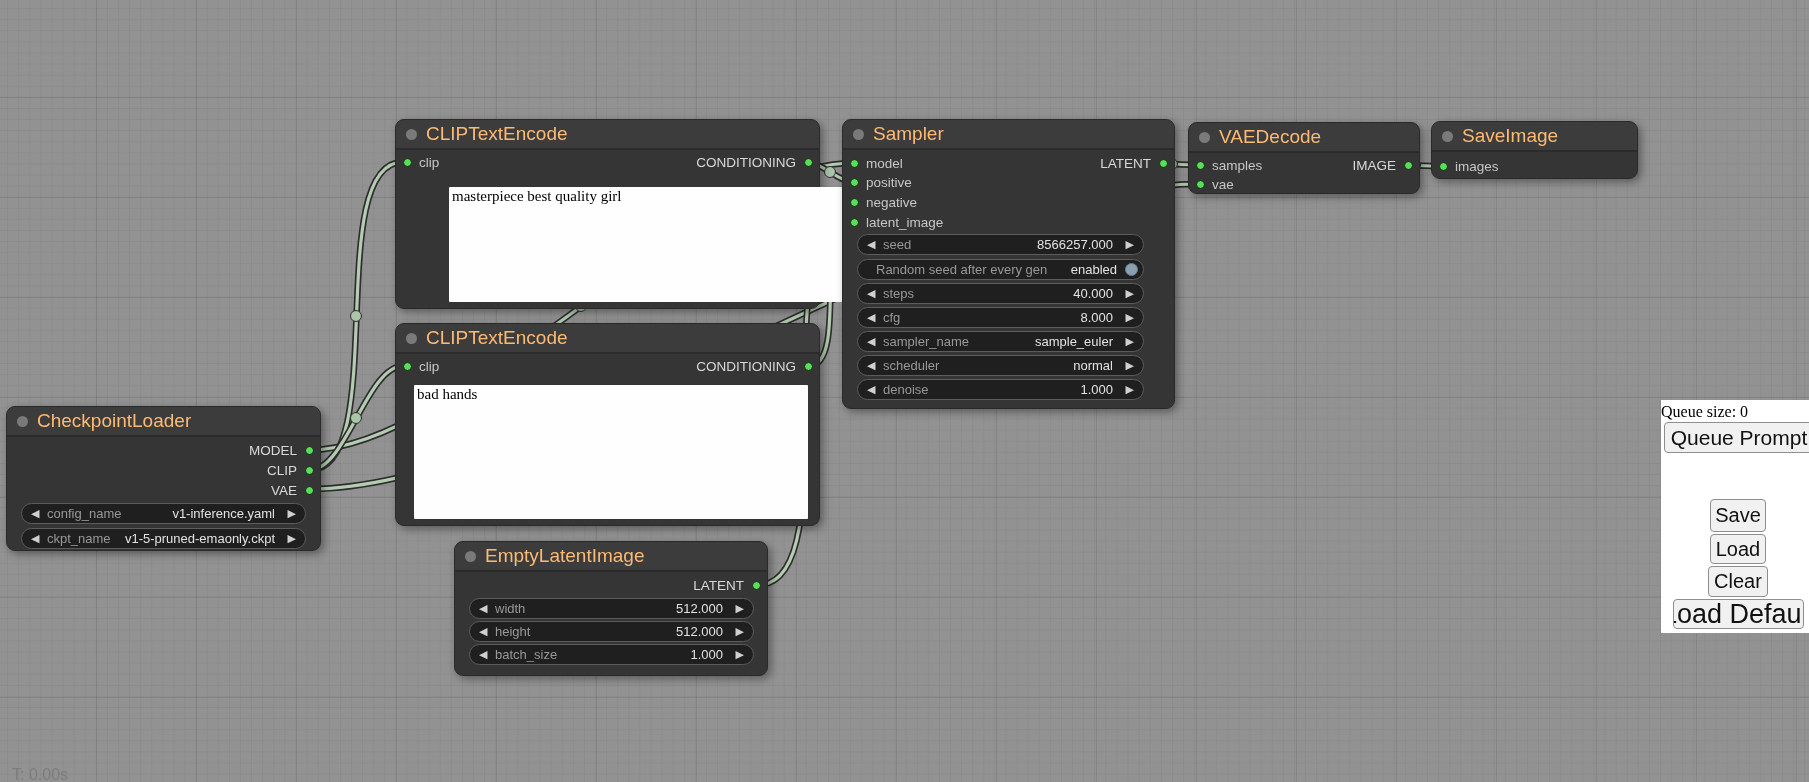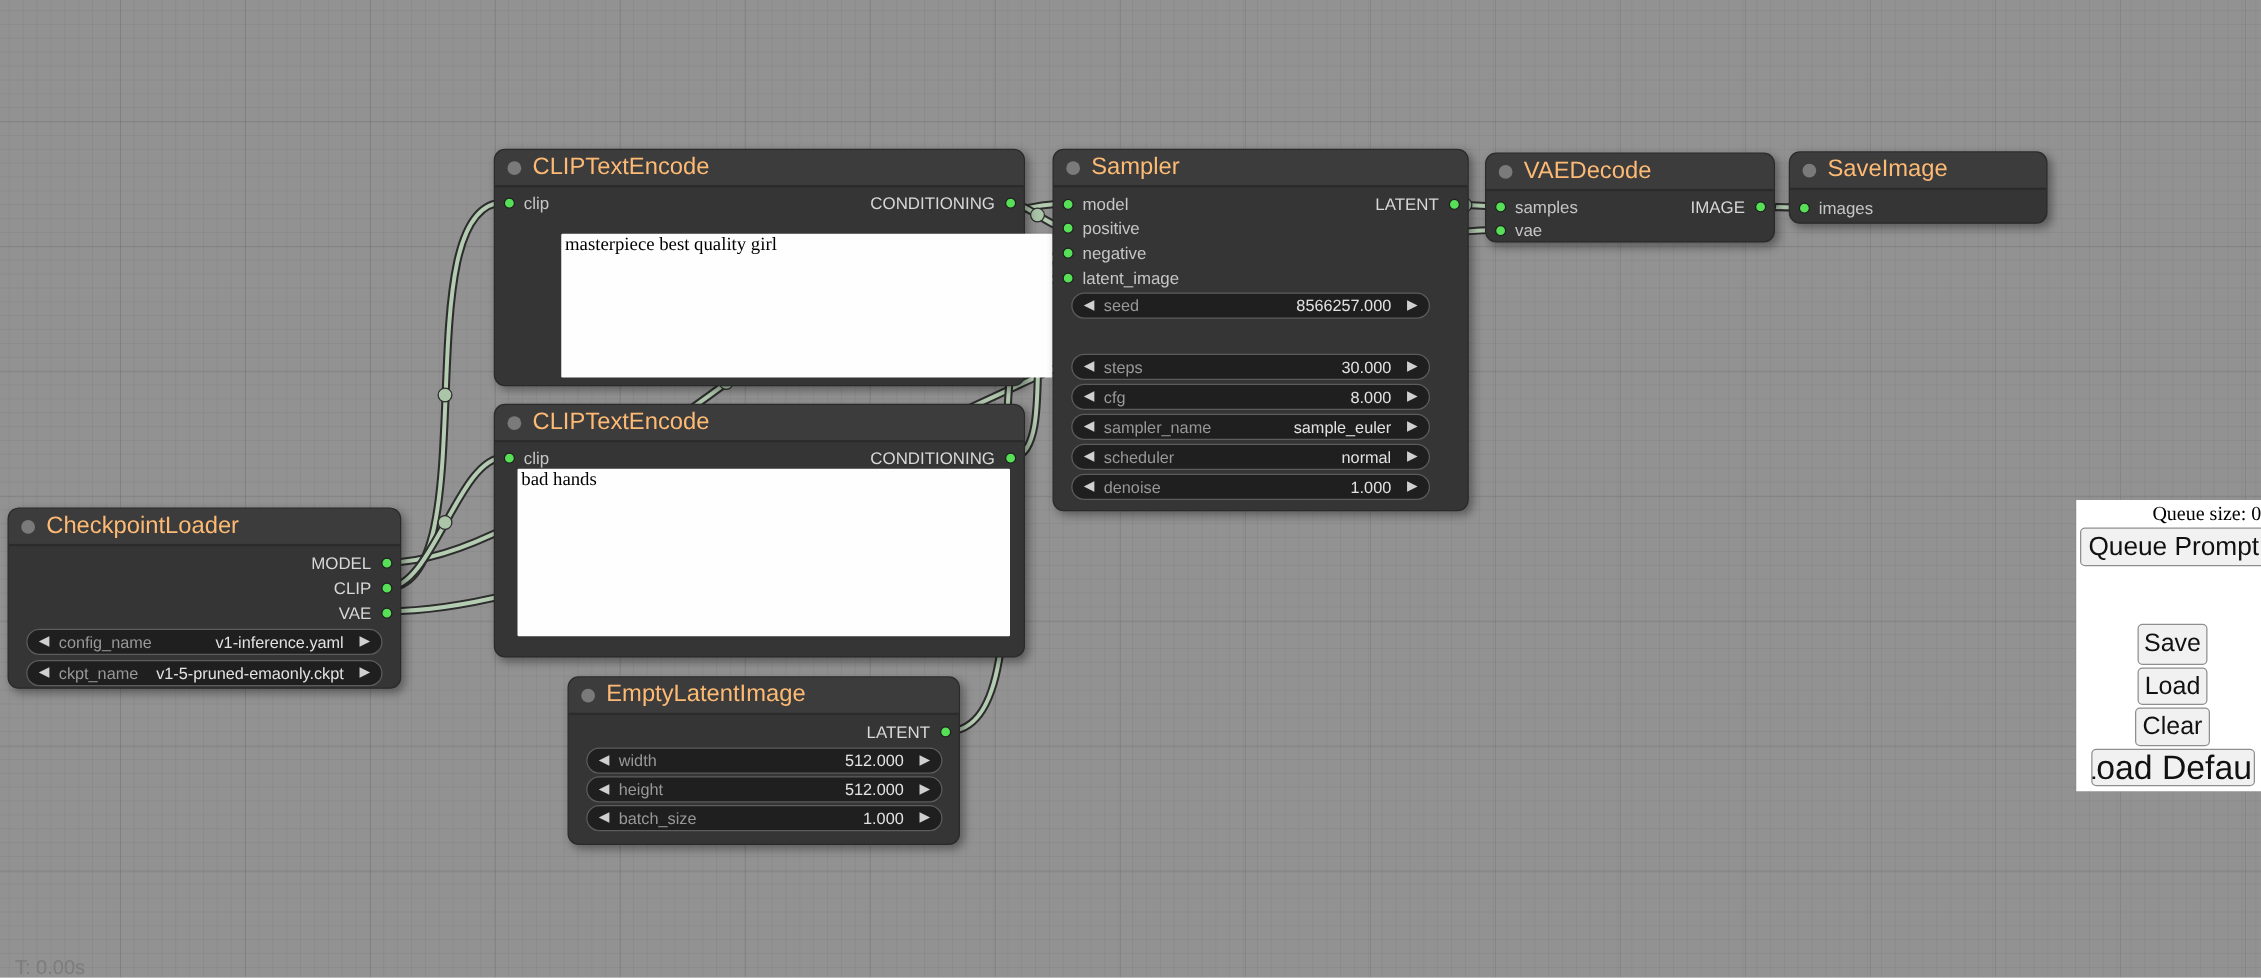--- a/index.html
+++ b/index.html
@@ -32,21 +32,21 @@
   .arr.l{left:9px;} .arr.r{right:9px;}
   .wlbl{position:absolute;left:25px;color:#989898;}
   .wval{position:absolute;right:30px;color:#e2e2e2;}
   .pill.toggle .wlbl{left:18px;}
   .tog{position:absolute;right:5px;top:3px;width:13px;height:13px;border-radius:50%;
     background:#8b9fb1;border:1px solid #69809a;box-sizing:border-box;}
   .ta{position:absolute;background:#fefefe;color:#000;border:none;resize:none;
     font-family:"Liberation Serif",serif;font-size:15px;line-height:17px;padding:1px 3px;
     box-sizing:border-box;outline:none;border-radius:1px;}
   #qpanel{position:absolute;left:1661px;top:400px;width:148px;height:233px;background:#ffffff;z-index:3;}
-  .qsize{position:absolute;top:3px;left:0;right:0;text-align:right;
+  .qsize{position:absolute;top:3px;left:0;right:0;text-align:left;
     font-family:"Liberation Serif",serif;font-size:16px;color:#000;}
   .btn{position:absolute;background:#f1f1f1;border:1px solid #8e8e8e;border-radius:4px;color:#111;
     display:flex;align-items:center;justify-content:center;font-family:"Liberation Sans",sans-serif;
     box-sizing:border-box;cursor:pointer;white-space:nowrap;overflow:hidden;}
   #btn-queue{left:3px;top:22px;width:150px;height:31px;font-size:21px;}
   #btn-save{left:49px;top:99px;width:56px;height:33px;font-size:20px;}
   #btn-load{left:49px;top:134px;width:56px;height:30px;font-size:20px;}
   #btn-clear{left:47px;top:166px;width:60px;height:31px;font-size:20px;}
   #btn-loaddef{left:12px;top:199px;width:131px;height:30px;font-size:27px;}
   #fps{position:absolute;left:12px;top:766px;font-size:16px;color:#7c7c7c;z-index:1;}
@@ -159,21 +159,21 @@
       <span class="ntitle">CLIPTextEncode</span>
     </div>
     <div class="slot in" style="top:34px">
         <span class="sdot"></span>
         <span class="slbl">clip</span>
       </div>
     <div class="slot out" style="top:34px">
         <span class="slbl">CONDITIONING</span>
         <span class="sdot"></span>
       </div>
-    <textarea class="ta" style="left: 18px; top: 51px; width: 394px; height: 134px;">bad hands</textarea>
+    <textarea class="ta" style="left: 18px; top: 61px; width: 394px; height: 134px;">bad hands</textarea>
   </div>
 
   <div class="node" style="left:454px;top:541px;width:314px;height:135px;">
     <div class="nhead">
       <span class="ndot"></span>
       <span class="ntitle">EmptyLatentImage</span>
     </div>
     <div class="slot out" style="top:35px">
         <span class="slbl">LATENT</span>
         <span class="sdot"></span>
@@ -222,24 +222,29 @@
     <div class="slot out" style="top:35px">
         <span class="slbl">LATENT</span>
         <span class="sdot"></span>
       </div>
     <div class="pill" style="top:114px;width:287px;">
       <span class="arr l">◀</span>
       <span class="wlbl">seed</span>
       <span class="wval">8566257.000</span>
       <span class="arr r">▶</span>
     </div>
+    <div class="pill toggle" style="top:139px;width:287px;">
+      <span class="wlbl">Random seed after every gen</span>
+      <span class="wval" style="right:26px;">enabled</span>
+      <span class="tog"></span>
+    </div>
     <div class="pill" style="top:163px;width:287px;">
       <span class="arr l">◀</span>
       <span class="wlbl">steps</span>
-      <span class="wval">30.000</span>
+      <span class="wval">40.000</span>
       <span class="arr r">▶</span>
     </div>
     <div class="pill" style="top:187px;width:287px;">
       <span class="arr l">◀</span>
       <span class="wlbl">cfg</span>
       <span class="wval">8.000</span>
       <span class="arr r">▶</span>
     </div>
     <div class="pill" style="top:211px;width:287px;">
       <span class="arr l">◀</span>

